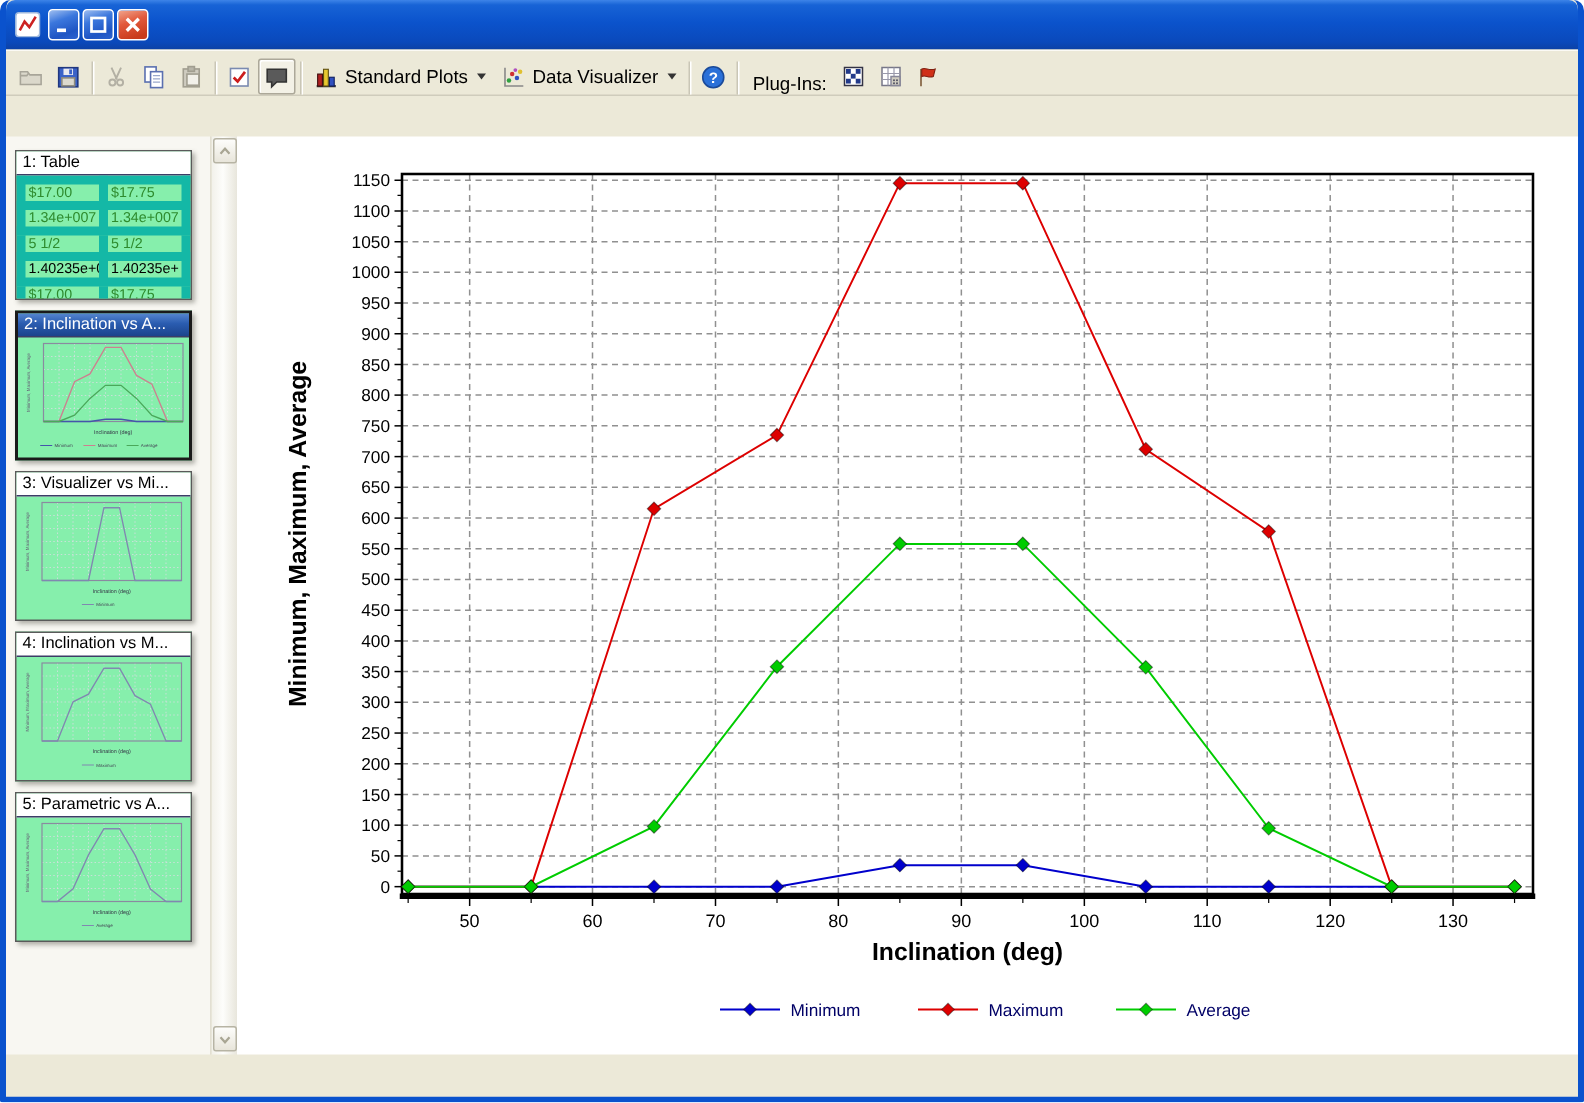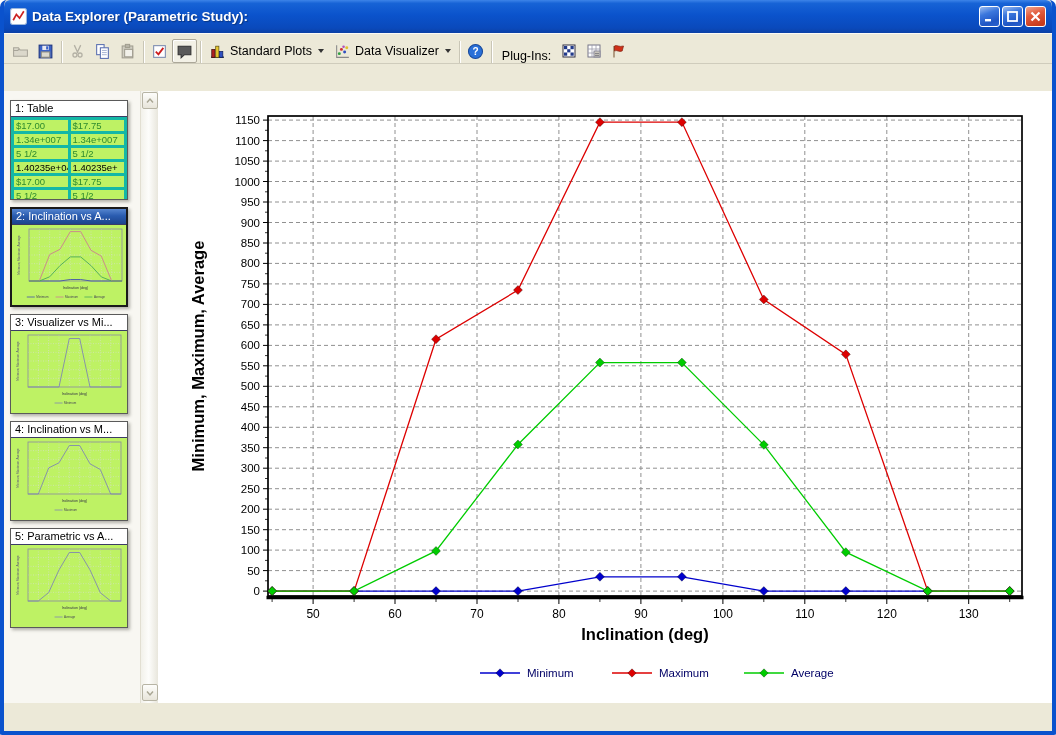--- a/index.html
+++ b/index.html
@@ -28,29 +28,29 @@
   .tbtn { width:25px; height:24px; display:flex; align-items:center; justify-content:center; border:1px solid transparent; border-radius:2px; }
   .tbtn.toggled { border:1px solid #aca899; background:#f3f1e6; box-shadow:inset 1px 1px 0 #fff; }
   .tsep { width:1px; height:22px; background:#c9c6b6; box-shadow:1px 0 0 #fff; margin:0 3px; }
   .tlabelbtn { display:flex; align-items:center; gap:4px; padding:2px 5px; height:24px; border-radius:2px; }
   .drop-arrow { width:0; height:0; border-left:3.5px solid transparent; border-right:3.5px solid transparent; border-top:4px solid #333; margin-left:2px; }
   .plug-label { padding:0 5px 0 7px;margin-top:48px; }
 
   
   .content { position:absolute; top:91px; left:0; right:0; bottom:28px; display:flex; }
   .thumb-panel { width:136px; background:#f8f7f2; padding:9px 0 0 6px; overflow:hidden; }
-  .thumb { width:118px; height:100px; background:#bef264; border:1px solid #5a5a5a; margin-bottom:7px;
+  .thumb { width:118px; height:100px; background:#86efac; border:1px solid #5a5a5a; margin-bottom:7px;
            box-shadow:2px 2px 3px rgba(90,90,80,.45); }
   .thumb.selected { border:2px solid #1a1a1a; }
   .thumb-header { height:16px; font-size:11px; padding:1px 4px; color:#000; background:#fff;
                   border-bottom:1px solid #3c3c66; white-space:nowrap; overflow:hidden; }
   .thumb.selected .thumb-header { background:linear-gradient(180deg,#5585cf 0%,#2a5cb0 45%,#1c448c 100%); color:#fff; }
   .thumb-body { height:82px; overflow:hidden; position:relative; }
   .mini-table { width:100%; border-collapse:collapse; table-layout:fixed; }
-  .mini-table td { border:3px solid #14b8a6; font-size:9.5px; height:11.7px; padding:0 2px; color:#2e8b2e; white-space:nowrap; overflow:hidden; }
+  .mini-table td { border:6px solid #14b8a6; font-size:9.5px; height:11.7px; padding:0 2px; color:#2e8b2e; white-space:nowrap; overflow:hidden; }
   .mini-table tr.black td { color:#000; }
 
   .vscroll { width:18px; background:linear-gradient(90deg,#f2f1ea,#fdfdfb 45%,#e8e6dc); position:relative; border-left:1px solid #e2dfd2; }
   .sbtn { position:absolute; left:1px; width:16px; height:17px; border:1px solid #b7b4a4; border-radius:2px;
           background:linear-gradient(180deg,#fdfdfb,#e8e5da); display:flex; align-items:center; justify-content:center; }
   .sbtn.up { top:1px; } .sbtn.down { bottom:2px; }
 
   .chart-canvas { flex:1; background:#fff; position:relative; }
   .chart-canvas svg { position:absolute; inset:0; }
 
@@ -67,21 +67,20 @@
 
 <div class="window">
 
   <div class="titlebar">
     <span class="app-icon">
       <svg viewBox="0 0 16 16" width="17" height="17">
           <rect x="0.5" y="0.5" width="15" height="15" rx="2" fill="#fff" stroke="#9db8dd"></rect>
           <polyline points="3,11.5 6,6 9,9.5 13,3" stroke="#cc2222" stroke-width="1.6" fill="none"></polyline>
         </svg>
     </span>
-    <span class="title-text">Data Explorer (Parametric Study):</span>
     <span class="win-buttons">
       <span class="wbtn">
           <svg width="13" height="13" viewBox="0 0 13 13">
             <rect x="2" y="9" width="6" height="2.4" fill="#fff"></rect>
           </svg>
         </span>
       <span class="wbtn">
           <svg width="13" height="13" viewBox="0 0 13 13">
             <rect x="2" y="2" width="9" height="9" fill="none" stroke="#fff" stroke-width="1.8"></rect>
           </svg>

